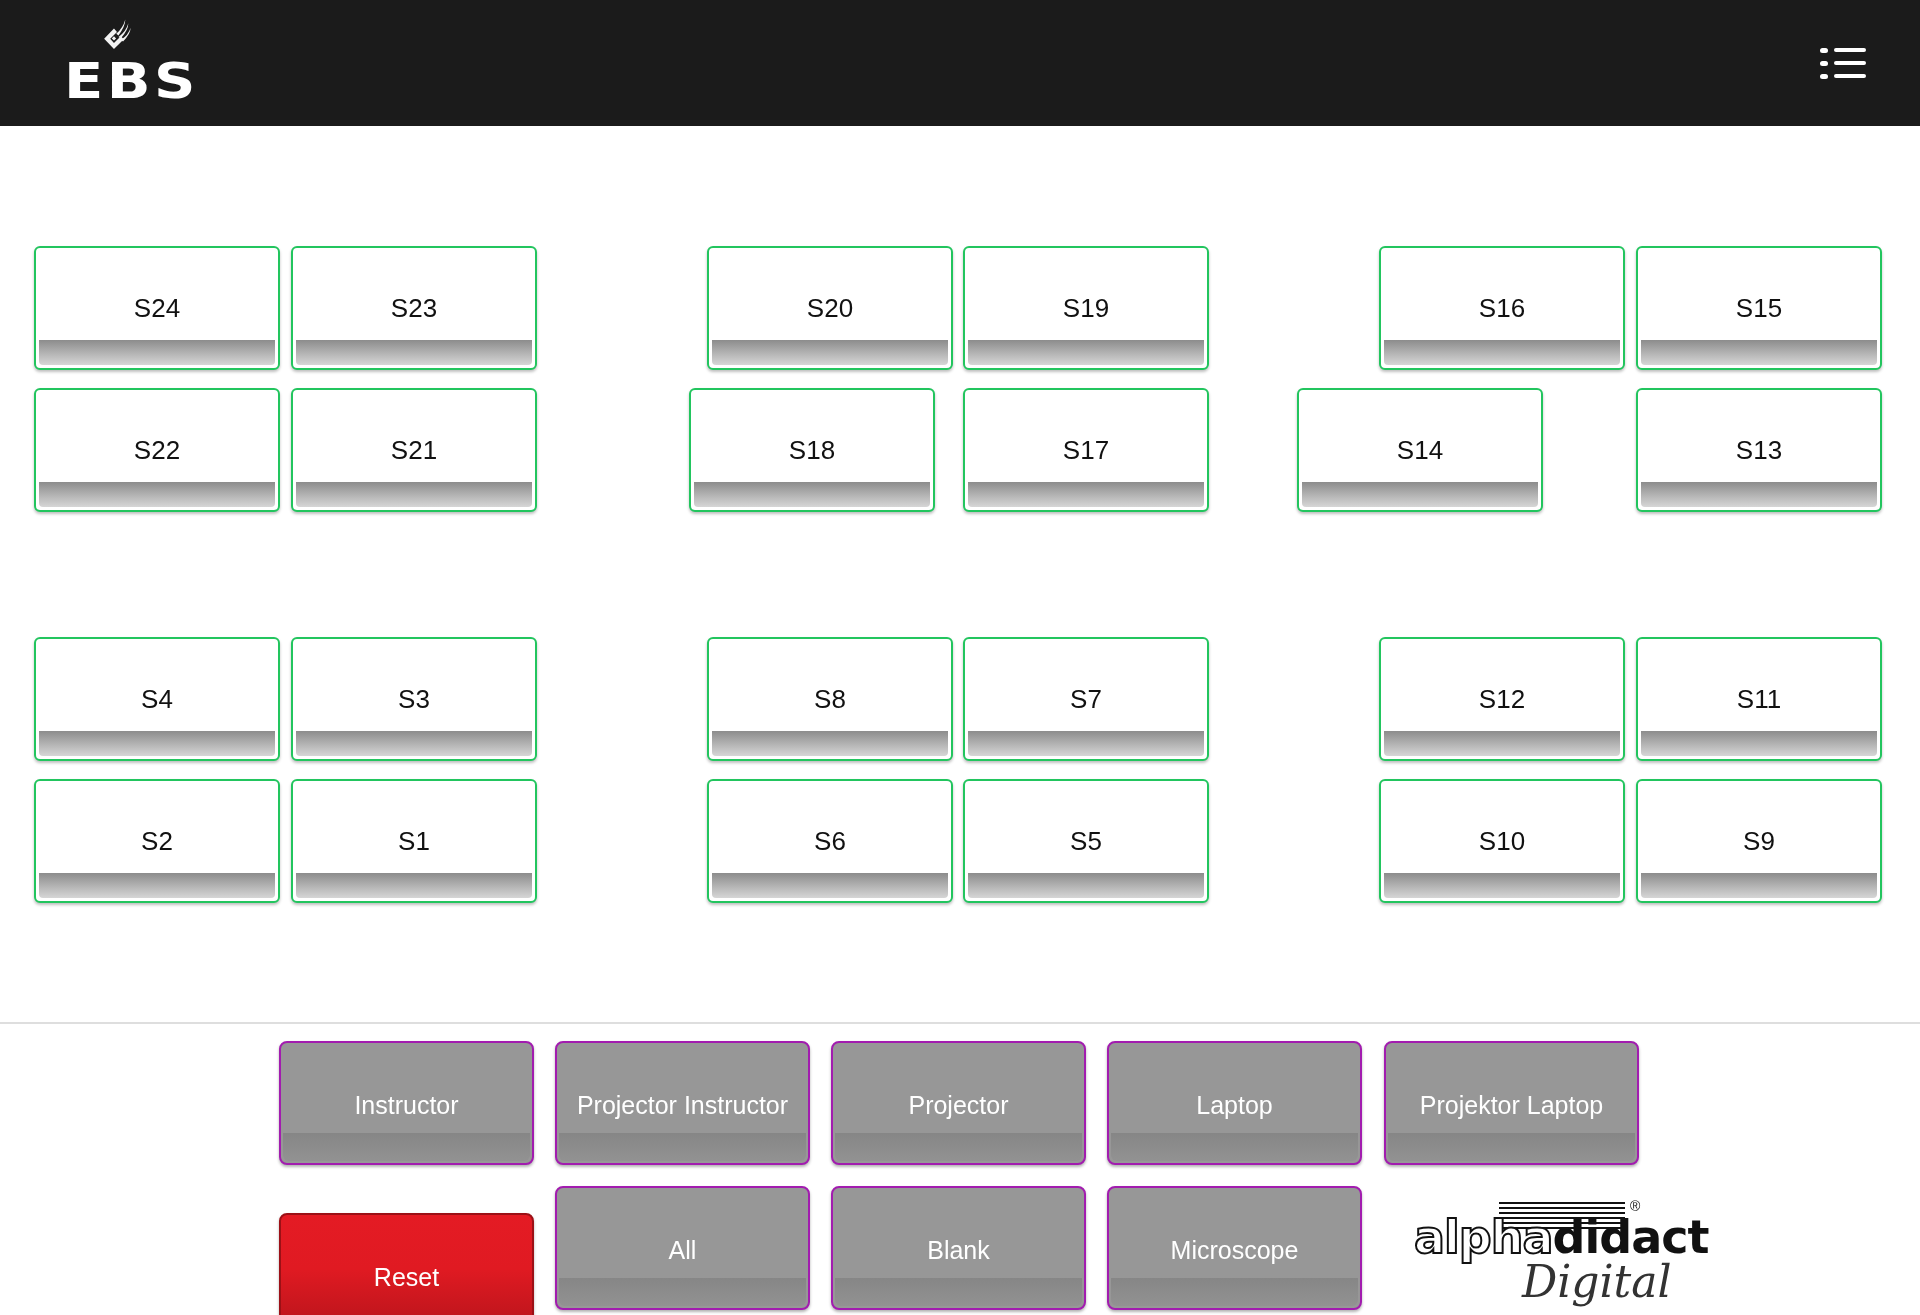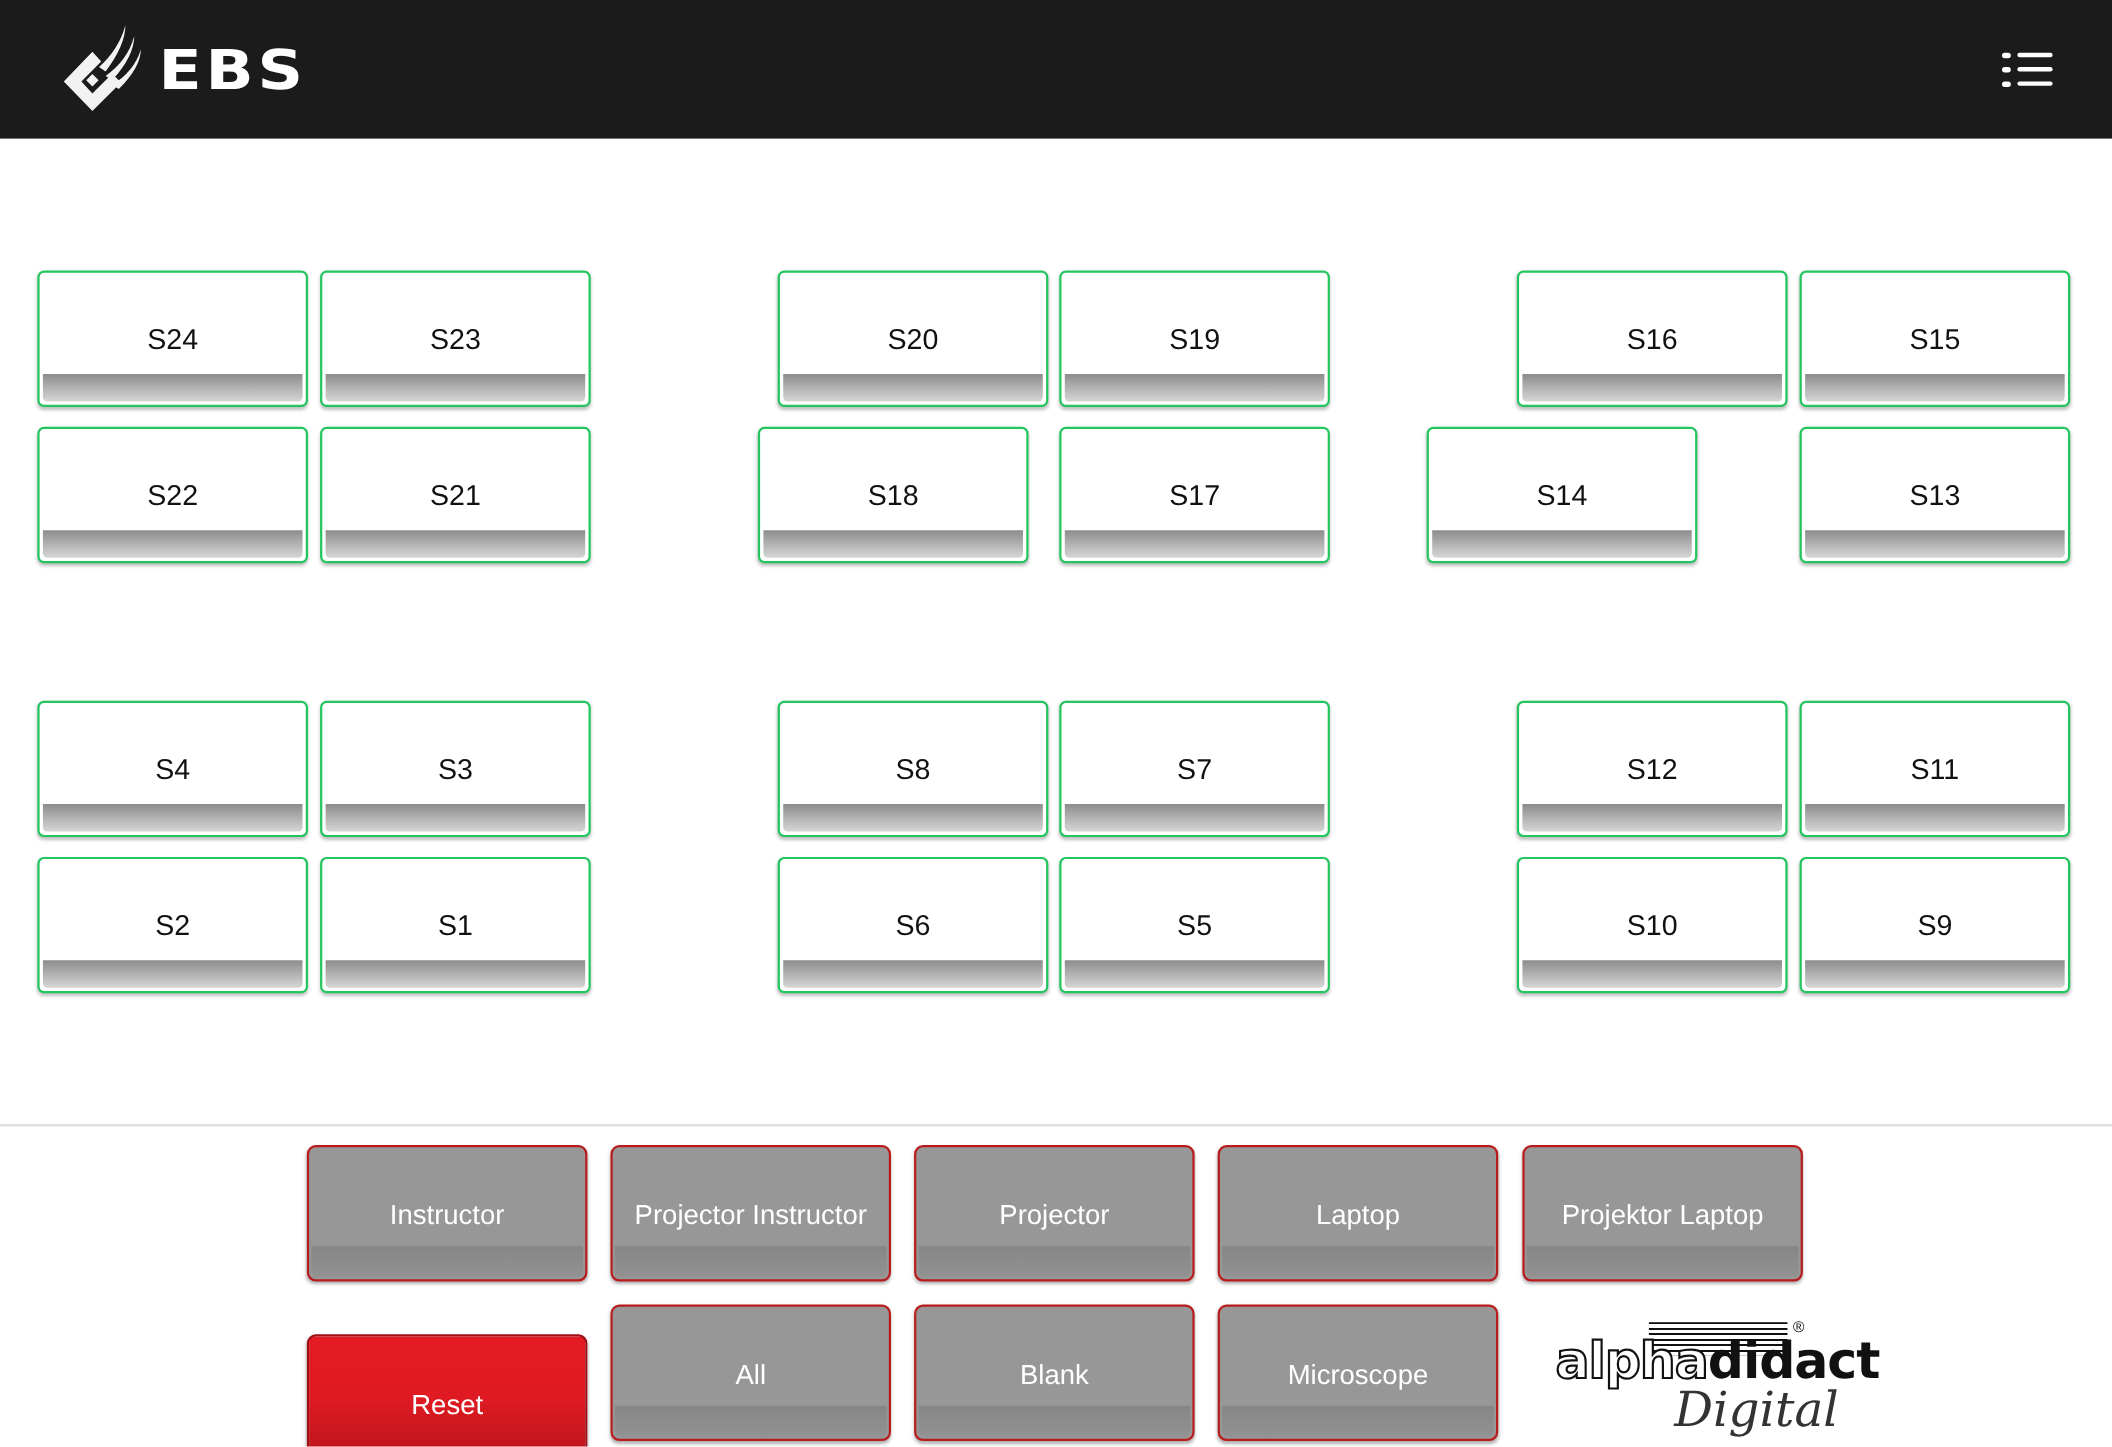--- a/index.html
+++ b/index.html
@@ -1,40 +1,40 @@
 <!DOCTYPE html>
 <html><head>
 <meta charset="utf-8">
 <style>
   html, body { margin:0; padding:0; }
   body { width:1920px; height:1315px; position:relative; background:#ffffff; overflow:hidden;
          font-family:"Liberation Sans", "DejaVu Sans", sans-serif; }
   .header { position:absolute; left:0; top:0; width:1920px; height:126px; background:#1b1b1b; }
-  .logo { position:absolute; left:52px; top:18px; height:92px; display:flex; align-items:center; }
+  .logo { position:absolute; left:52px; top:18px; height:92px; display:flex; align-items:center;flex-direction:column; }
   .logo svg { display:block; }
   .logo-text { color:#ffffff; font-size:50px; font-weight:bold; letter-spacing:3px; margin-left:12px;
                font-family:"DejaVu Sans", sans-serif; transform:scaleX(1.15); transform-origin:left center; }
   .title { position:absolute; left:0; right:0; top:28px; text-align:center; color:#ffffff; font-size:52px;
            line-height:70px; font-family:"Liberation Sans", sans-serif; }
   .menu-btn { position:absolute; left:1810px; top:38px; width:64px; height:50px; cursor:pointer; }
   .menu-btn .dot { position:absolute; left:10px; width:8px; height:5px; border-radius:3px; background:#fff; }
   .menu-btn .line { position:absolute; left:24px; width:32px; height:4px; border-radius:2px; background:#fff; }
 
   .tile { position:absolute; width:246px; height:124px; box-sizing:border-box; background:#ffffff;
           border:2px solid #22c55e; border-radius:6px;
           box-shadow: 0 2px 3px rgba(0,0,0,0.25); cursor:pointer; }
   .tile .label { position:absolute; left:0; right:0; top:45px; text-align:center; font-size:26px; color:#111;
                  font-family:"Liberation Sans", sans-serif; }
   .tile .bar { position:absolute; left:3px; right:3px; bottom:3px; height:25px; border-radius:0 0 4px 4px;
                background:linear-gradient(#8c8c8c, #b9b9b9 60%, #d6d6d6); }
 
   .divider { position:absolute; left:0; top:1022px; width:1920px; height:2px; background:#dedede; }
 
   .btn { position:absolute; width:255px; height:124px; box-sizing:border-box; background:#979797;
-         border:2px solid #b91c1c; border-radius:8px; box-shadow:0 2px 3px rgba(0,0,0,0.3); cursor:pointer; overflow:hidden; }
+         border:2px solid #a21caf; border-radius:8px; box-shadow:0 2px 3px rgba(0,0,0,0.3); cursor:pointer; overflow:hidden; }
   .btn .label { position:absolute; left:0; right:0; top:48px; text-align:center; font-size:25px; color:#ffffff;
                 font-family:"Liberation Sans", sans-serif; white-space:nowrap; }
   .btn .bar { position:absolute; left:2px; right:2px; bottom:2px; height:28px;
               background:linear-gradient(#868686, #929292); border-radius:0 0 6px 6px; }
   .btn.reset { background:linear-gradient(#e41b24, #e01a22 45%, #b5141b); border-color:#9c1016;margin-top:27px; }
 
   .brand { position:absolute; left:1384px; top:1198px; width:260px; height:100px; }
   .brand-lines { position:absolute; left:115px; top:4px; width:126px; height:30px;
                  background:repeating-linear-gradient(#111 0 2px, transparent 2px 5px); }
   .brand-main { position:absolute; left:6px; top:14px; font-size:46px; font-weight:bold; letter-spacing:-1px;

